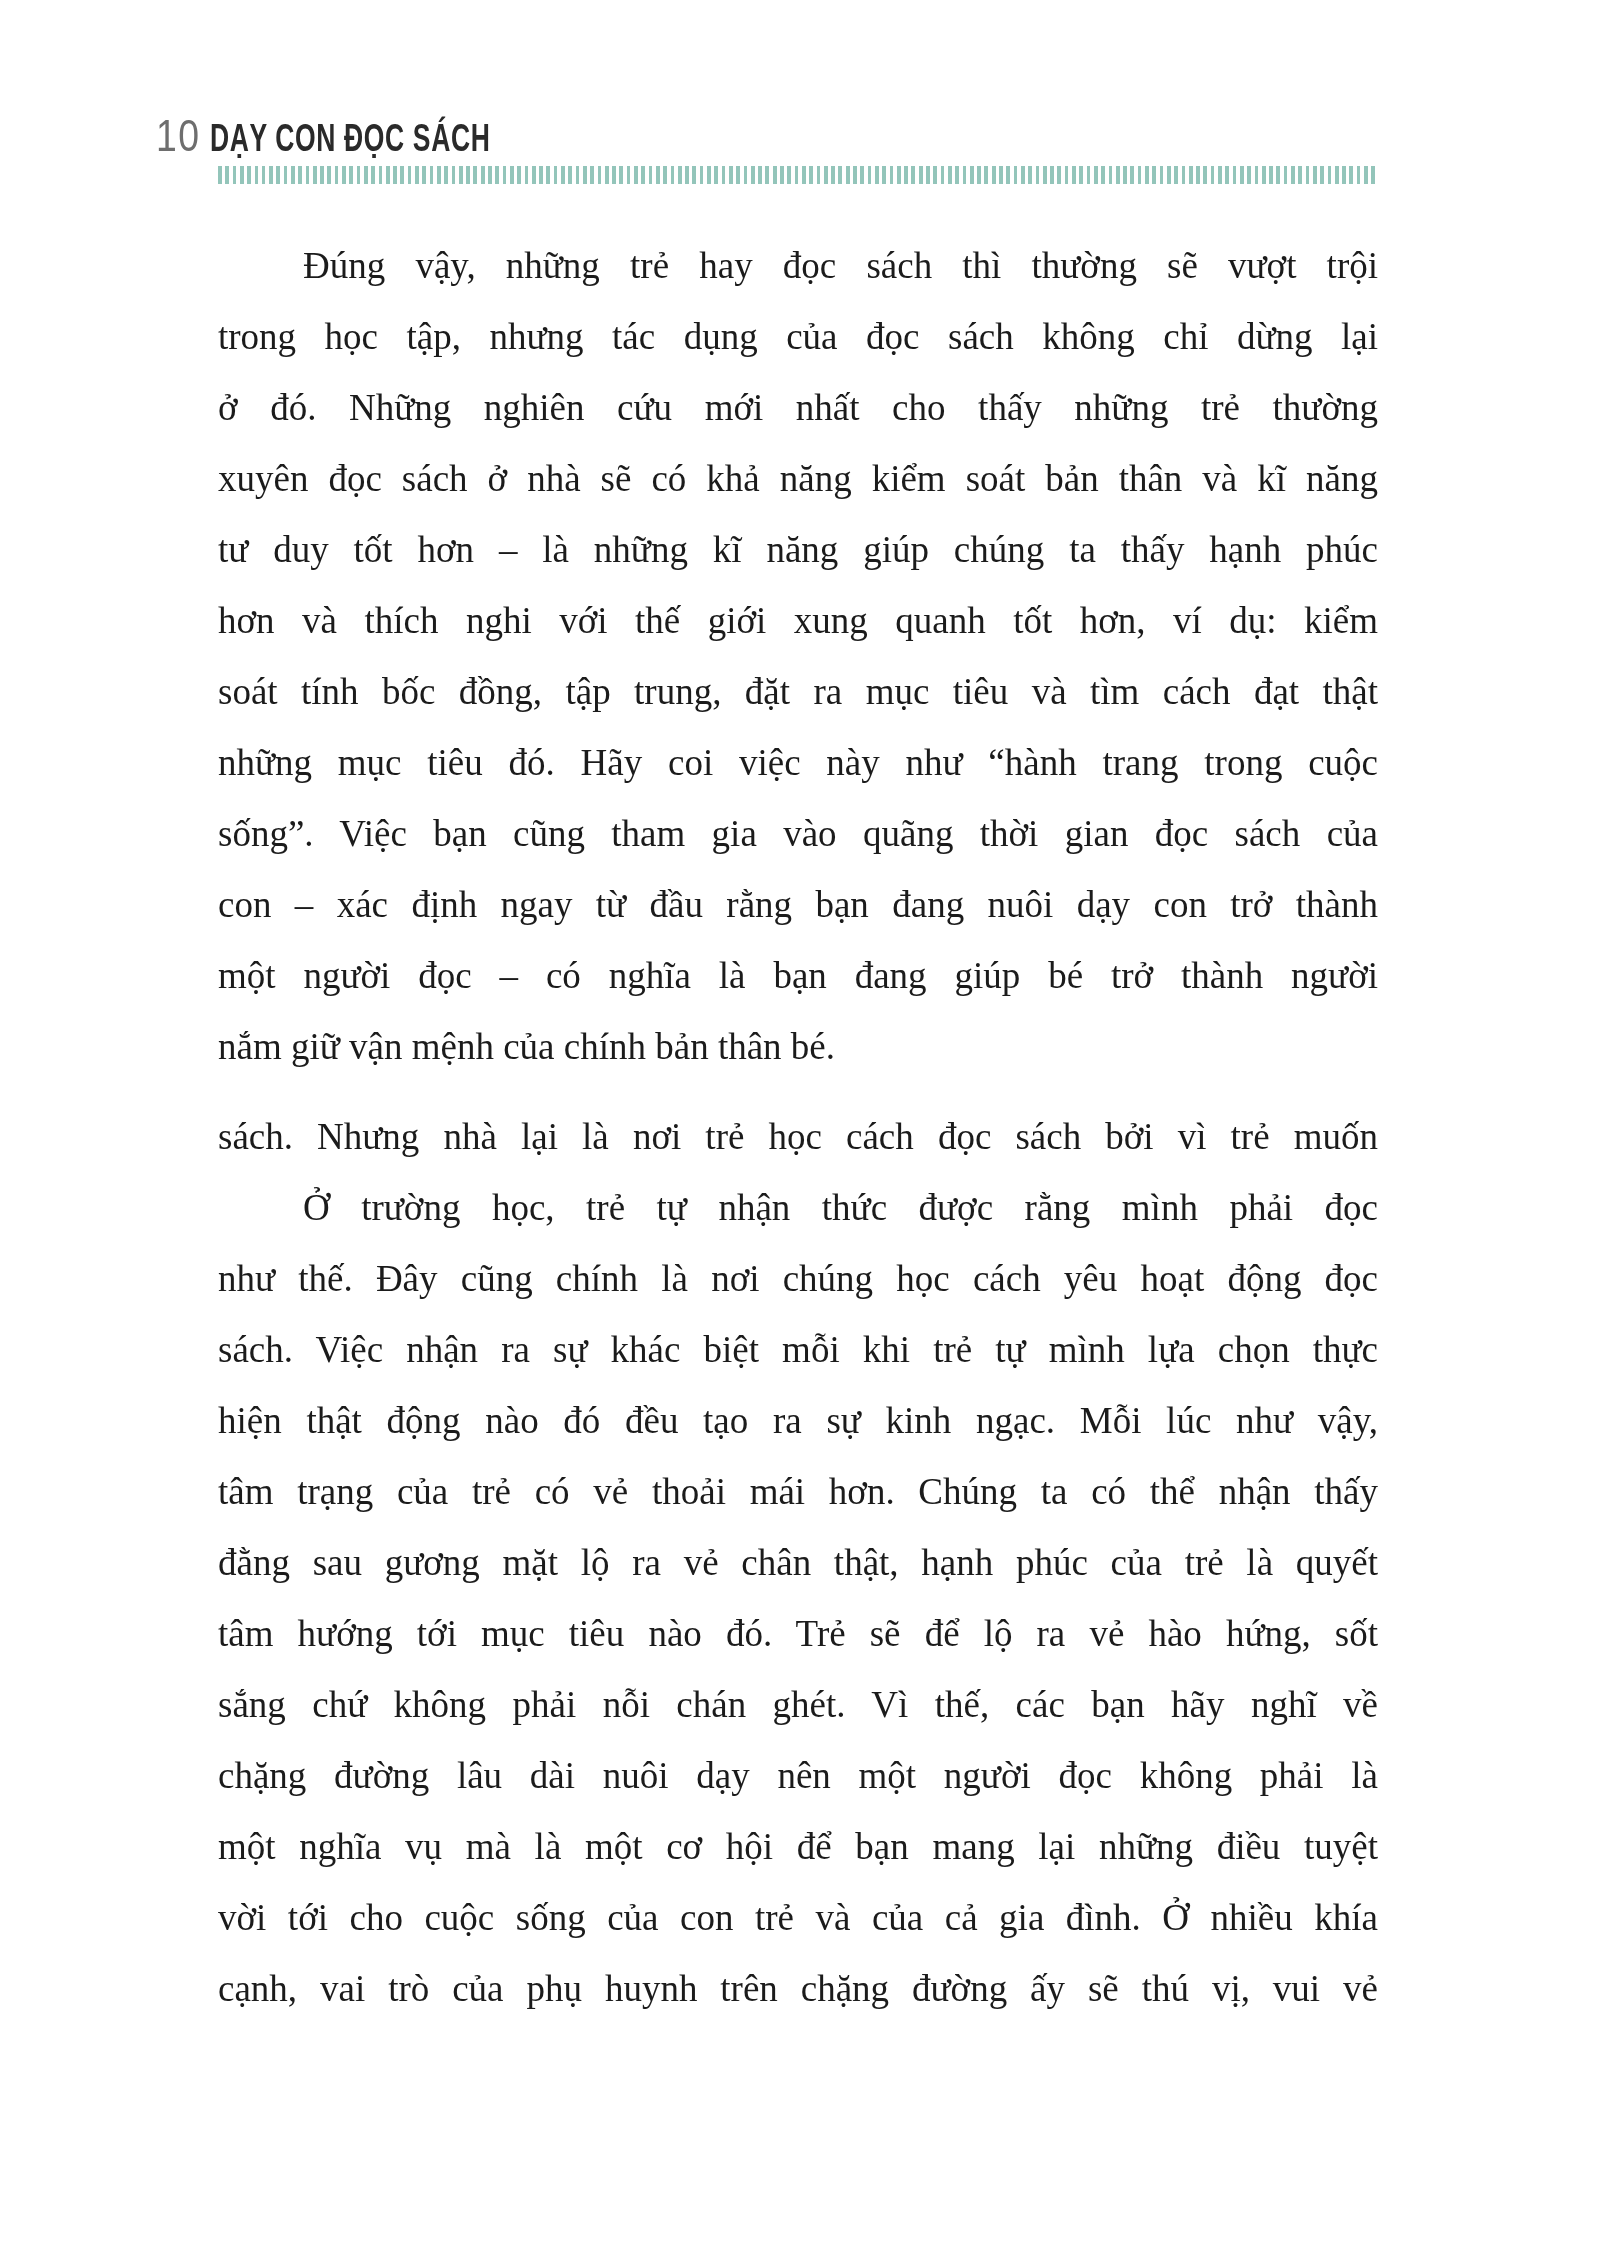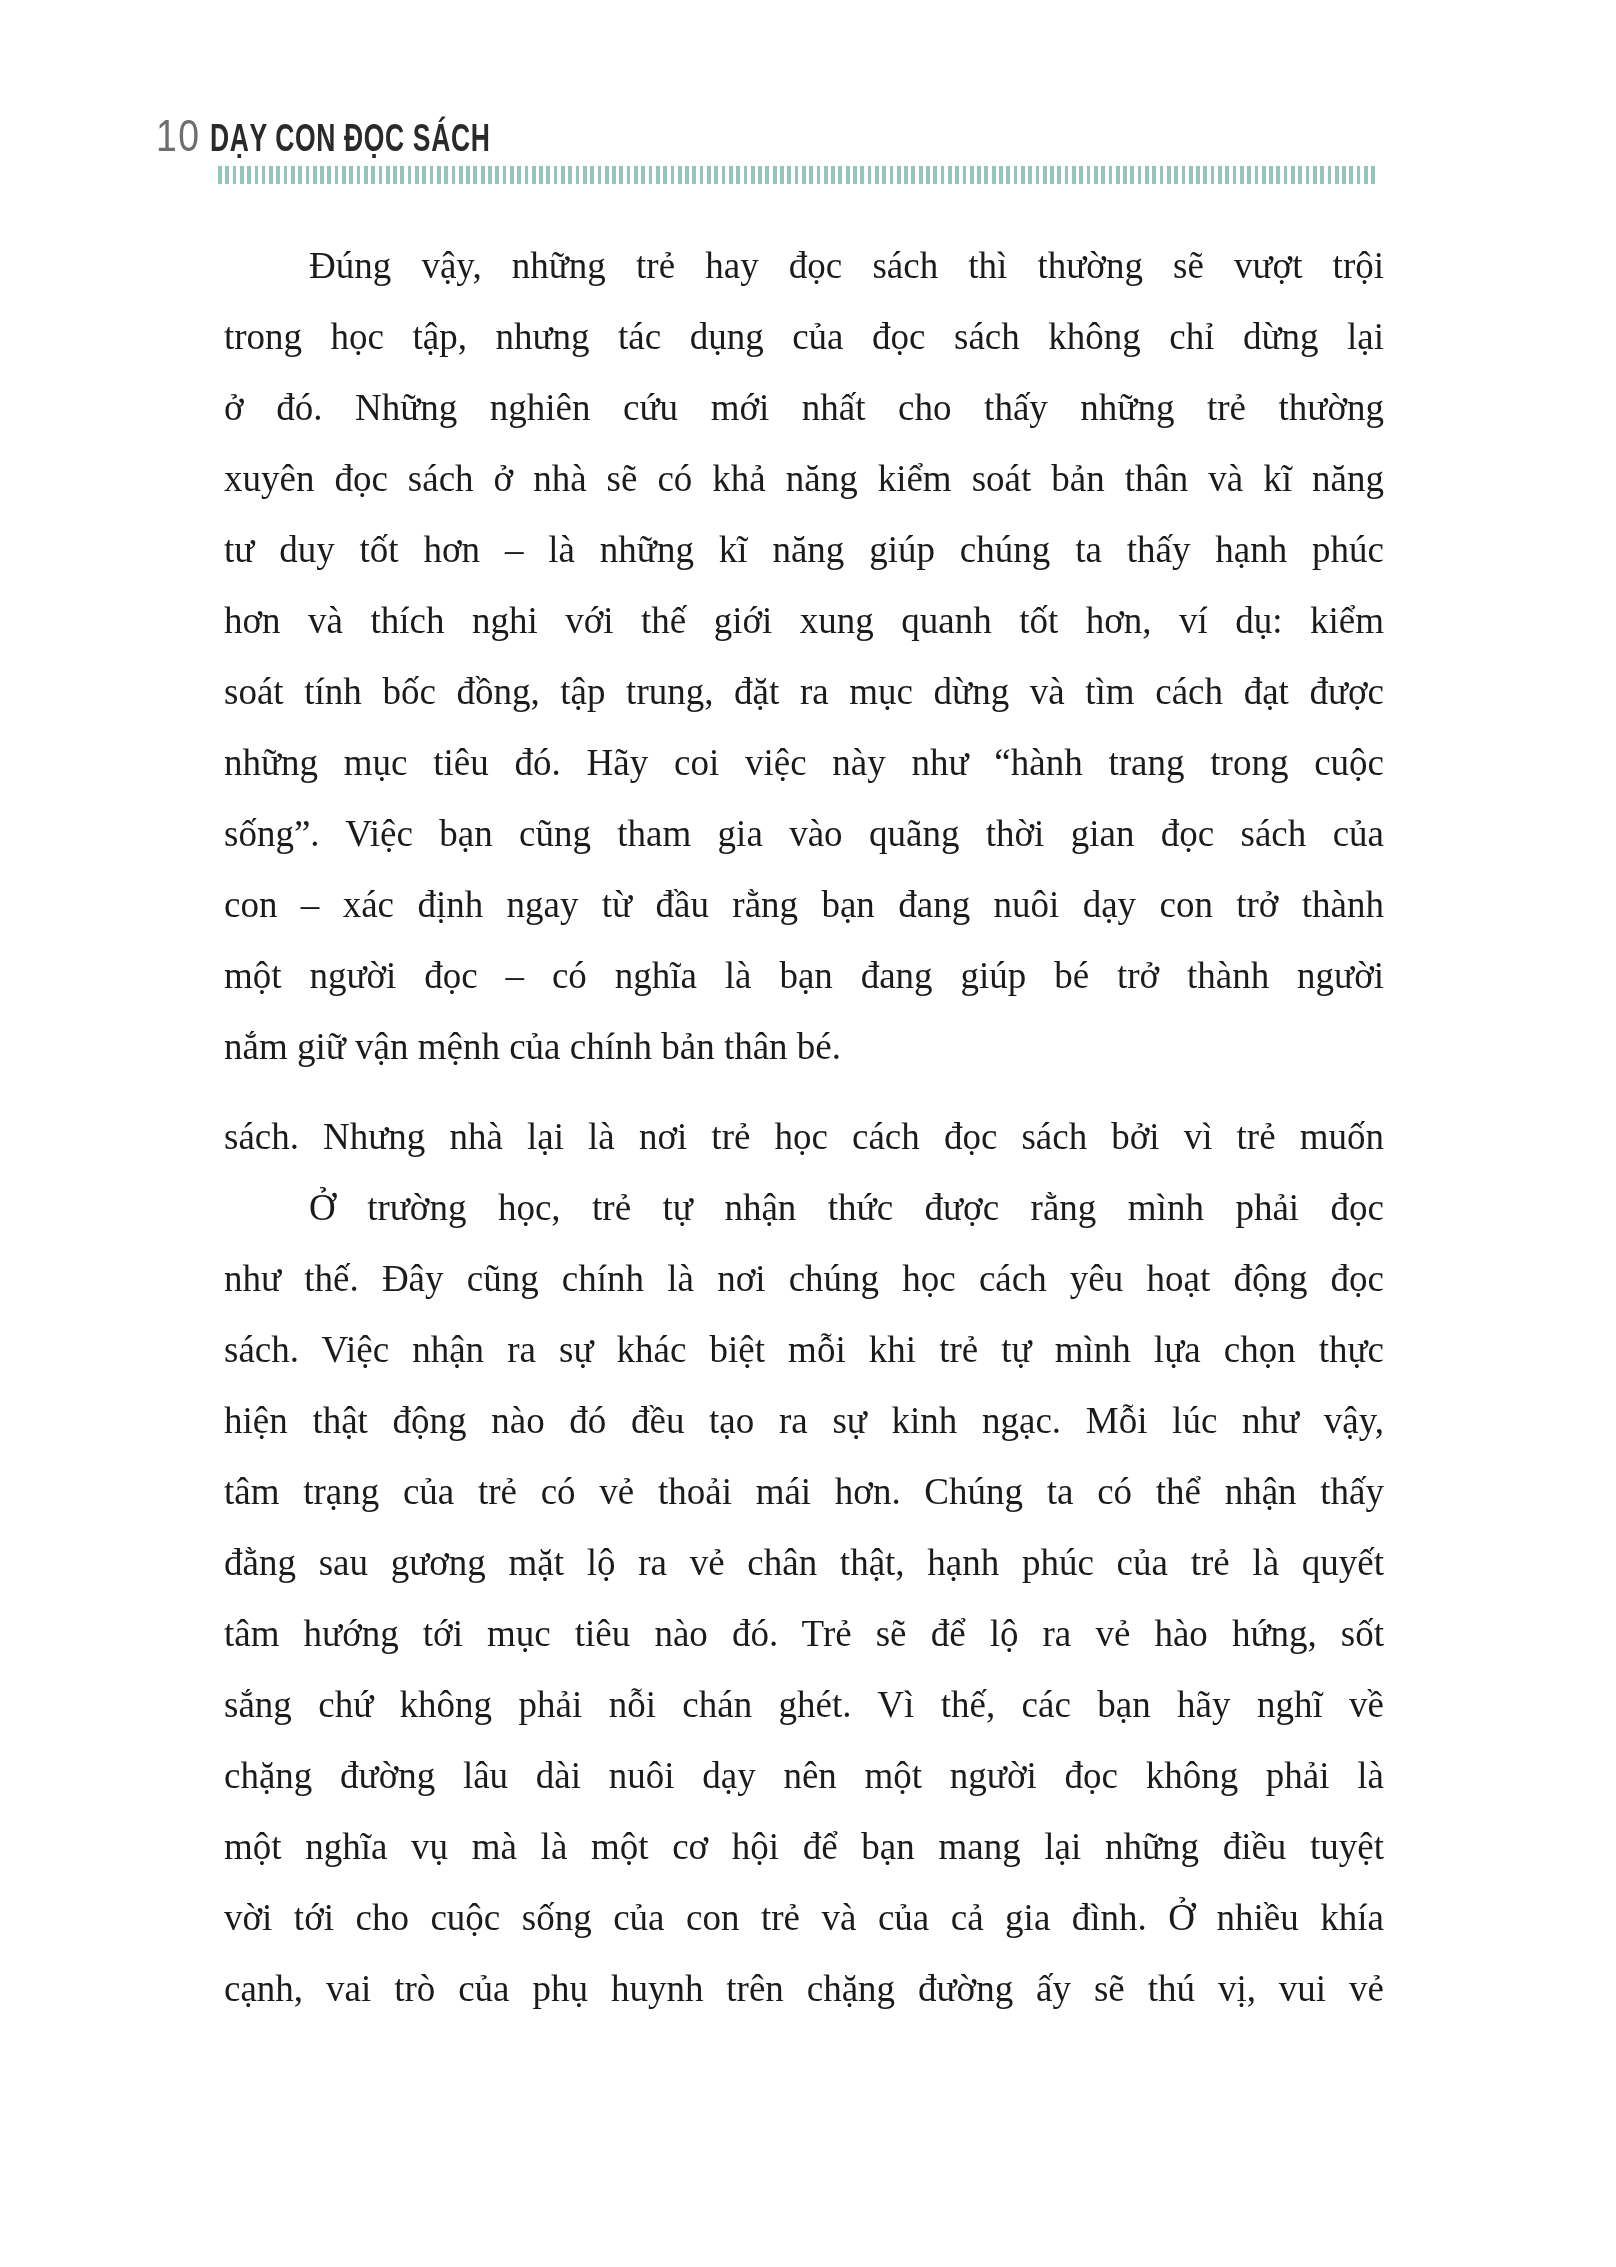--- a/index.html
+++ b/index.html
@@ -54,21 +54,21 @@
     background: repeating-linear-gradient(
       90deg,
       var(--accent, #93c5ba) 0px, var(--accent, #93c5ba) 3.7px,
       #ffffff 3.7px, #ffffff 7.3px
     );
   }
 
   
   .bodytext {
     position: absolute;
-    left: 224px;
+    left: 218px;
     top: 230px;
     width: 1160px;
     color: var(--body-color, #1b1b1b);
     font-size: 37px;
     line-height: 71px;
   }
   .para { margin: 0; }
   .para + .para { margin-top: 19px; }
   .line {
     text-align: justify;
@@ -90,21 +90,21 @@
   <div class="stripe-rule"></div>
 
   <main class="bodytext">
       <div class="para">
         <div class="line indent">Đúng vậy, những trẻ hay đọc sách thì thường sẽ vượt trội</div>
         <div class="line">trong học tập, nhưng tác dụng của đọc sách không chỉ dừng lại</div>
         <div class="line">ở đó. Những nghiên cứu mới nhất cho thấy những trẻ thường</div>
         <div class="line">xuyên đọc sách ở nhà sẽ có khả năng kiểm soát bản thân và kĩ năng</div>
         <div class="line">tư duy tốt hơn – là những kĩ năng giúp chúng ta thấy hạnh phúc</div>
         <div class="line">hơn và thích nghi với thế giới xung quanh tốt hơn, ví dụ: kiểm</div>
-        <div class="line">soát tính bốc đồng, tập trung, đặt ra mục dừng và tìm cách đạt được</div>
+        <div class="line">soát tính bốc đồng, tập trung, đặt ra mục tiêu và tìm cách đạt thật</div>
         <div class="line">những mục tiêu đó. Hãy coi việc này như “hành trang trong cuộc</div>
         <div class="line">sống”. Việc bạn cũng tham gia vào quãng thời gian đọc sách của</div>
         <div class="line">con – xác định ngay từ đầu rằng bạn đang nuôi dạy con trở thành</div>
         <div class="line">một người đọc – có nghĩa là bạn đang giúp bé trở thành người</div>
         <div class="line endline">nắm giữ vận mệnh của chính bản thân bé.</div>
       </div>
       <div class="para">
         <div class="line">sách. Nhưng nhà lại là nơi trẻ học cách đọc sách bởi vì trẻ muốn</div>
         <div class="line indent">Ở trường học, trẻ tự nhận thức được rằng mình phải đọc</div>
         <div class="line">như thế. Đây cũng chính là nơi chúng học cách yêu hoạt động đọc</div>

